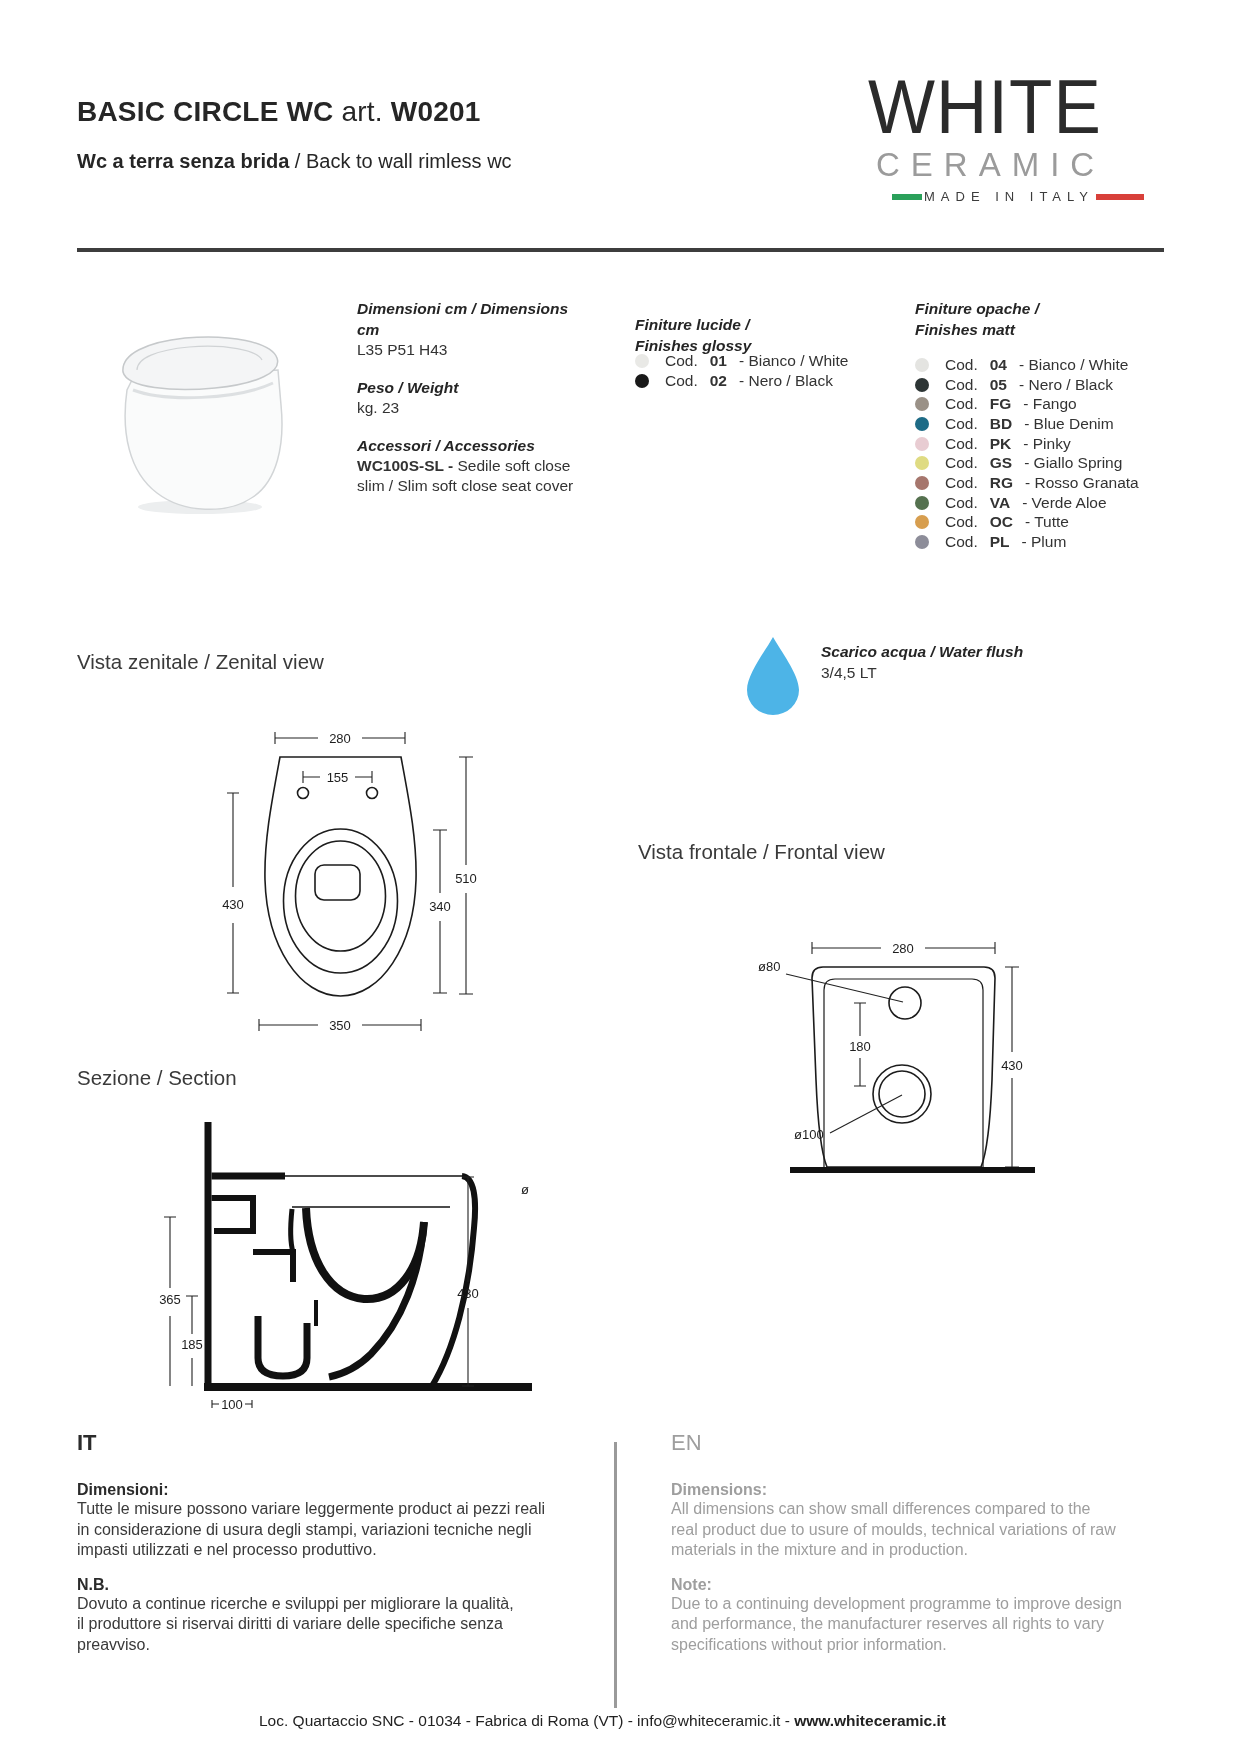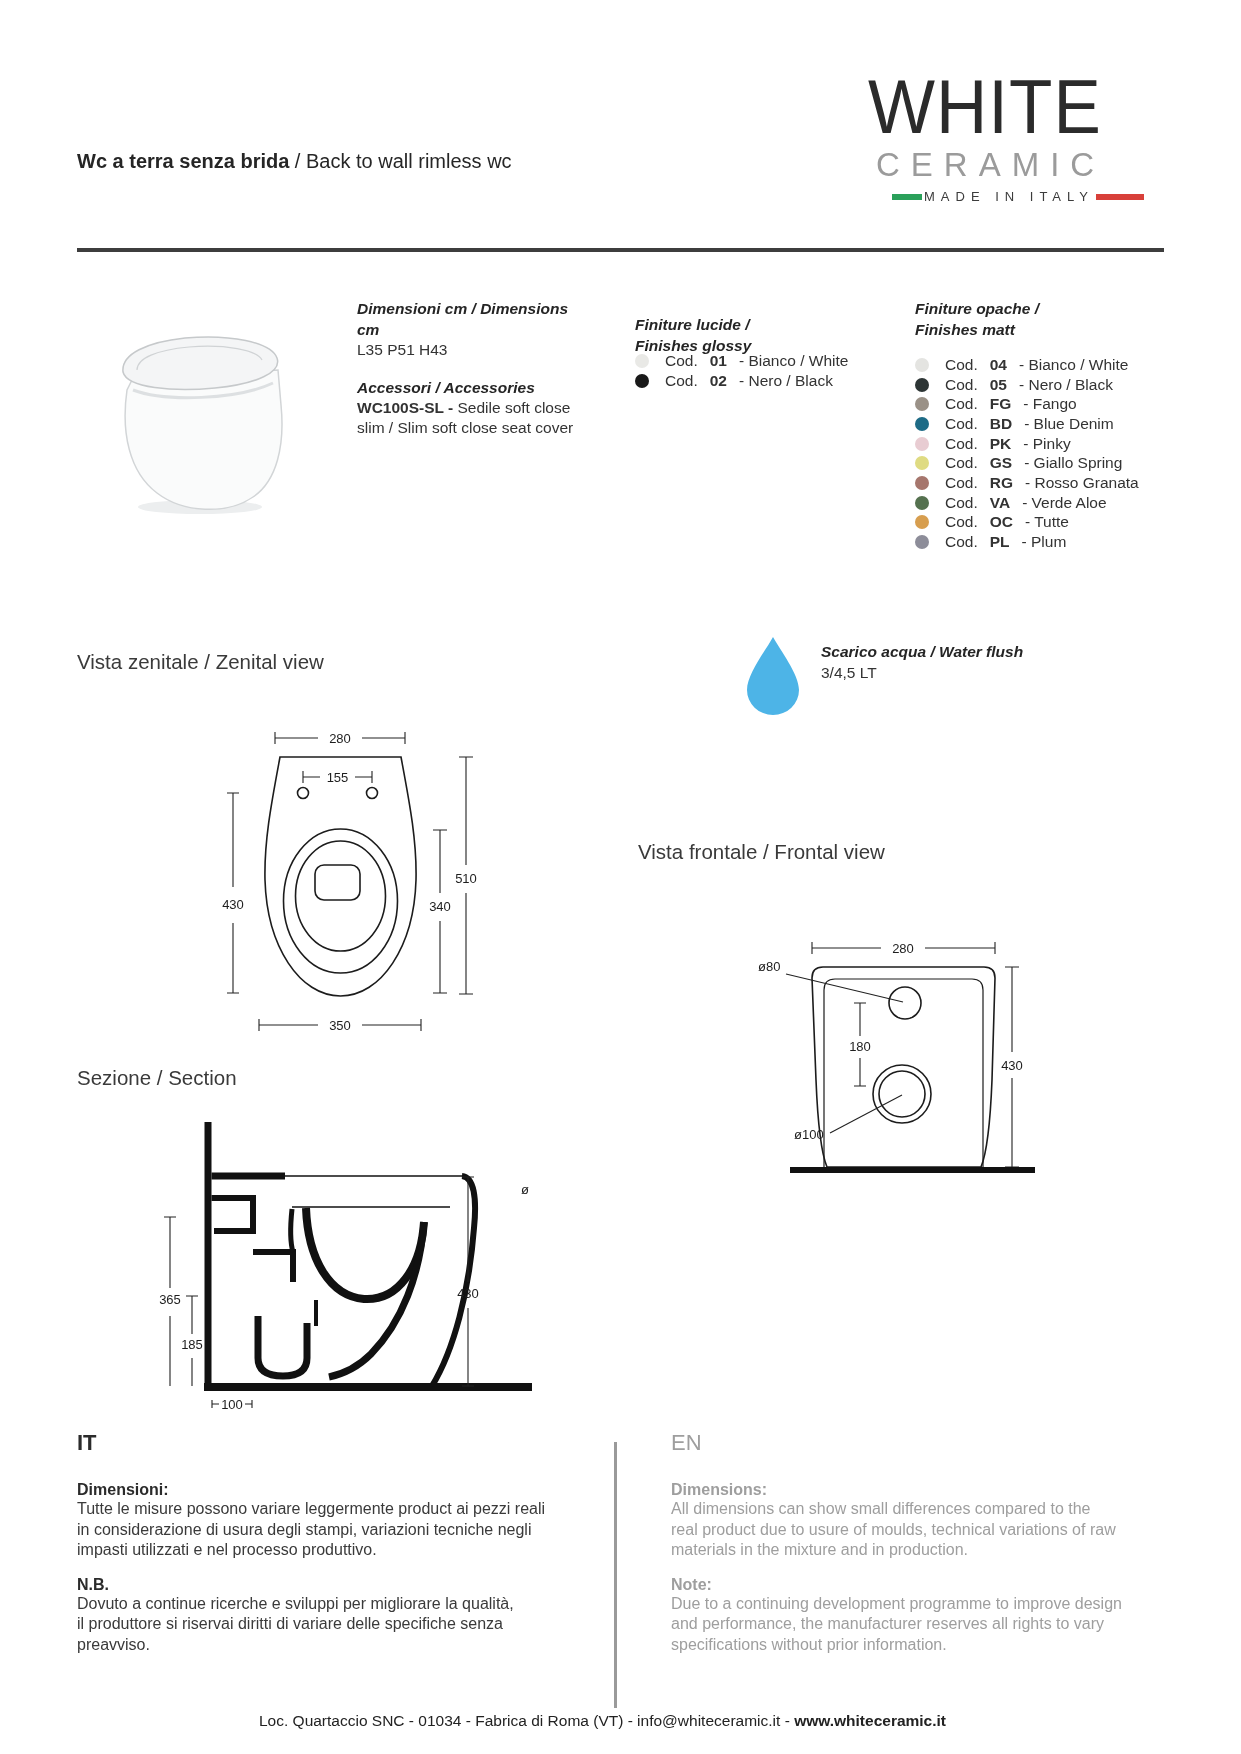--- a/index.html
+++ b/index.html
@@ -47,20 +47,23 @@
   .nb-gap{margin-top:15px;}
   .divider-v{background:#9a9a9a;}
   .footer{width:1205px;text-align:center;font-size:15.5px;color:#222;}
   .footer b{font-weight:bold;}
 </style>
 </head>
 <body>
 
 <div class="page">
 
+  <div class="abs title" style="left:77px;top:96px;">
+    <span>BASIC CIRCLE WC</span><span class="mid"> art. </span><span>W0201</span>
+  </div>
   <div class="abs subtitle" style="left:77px;top:150px;">
     <span class="bold">Wc a terra senza brida</span><span> / Back to wall rimless wc</span>
   </div>
 
   <div class="abs brand" style="left:868px;top:68px;">
     <div class="brand-top">WHITE</div>
     <div class="brand-bottom">CERAMIC</div>
     <div class="made-row">
       <span class="bar" style="width: 30px; background: rgb(42, 160, 90);"></span>
       <span class="txt">MADE IN ITALY</span>
@@ -75,20 +78,24 @@
     <path d="M42 80 C36 122 44 162 72 183 C98 203 142 205 168 187 C192 171 200 135 196 95 L193 60 L48 68 Z" fill="#fafbfb" stroke="#d2d5d7" stroke-width="1.5"></path>
     <path d="M48 80 C80 92 152 90 188 73" fill="none" stroke="#dde0e2" stroke-width="3"></path>
     <path d="M38 62 C36 44 62 32 100 28 C145 24 186 32 192 48 C197 62 172 74 130 78 C88 82 42 78 38 62 Z" fill="#f4f5f6" stroke="#c6c9cb" stroke-width="1.5"></path>
     <path d="M52 60 C52 48 72 40 104 37 C140 34 172 40 177 50" fill="none" stroke="#d0d3d5" stroke-width="1.2"></path>
   </svg>
 
   <div class="abs" style="left:357px;top:298px;width:232px;">
     <div class="spec-group">
       <div class="spec-label">Dimensioni cm / Dimensions cm</div>
       <div class="spec-value">L35 P51 H43</div>
+    </div>
+    <div class="spec-group">
+      <div class="spec-label">Peso / Weight</div>
+      <div class="spec-value">kg. 23</div>
     </div>
     <div class="spec-group">
       <div class="spec-label">Accessori / Accessories</div>
       <div class="spec-value"><b>WC100S-SL -</b><span> Sedile soft close slim / Slim soft close seat cover</span></div>
     </div>
   </div>
 
   <div class="abs fin-title" style="left:635px;top:314px;">Finiture lucide /
 Finishes glossy</div>
   <ul class="abs swatches" style="left:635px;top:351px;">

